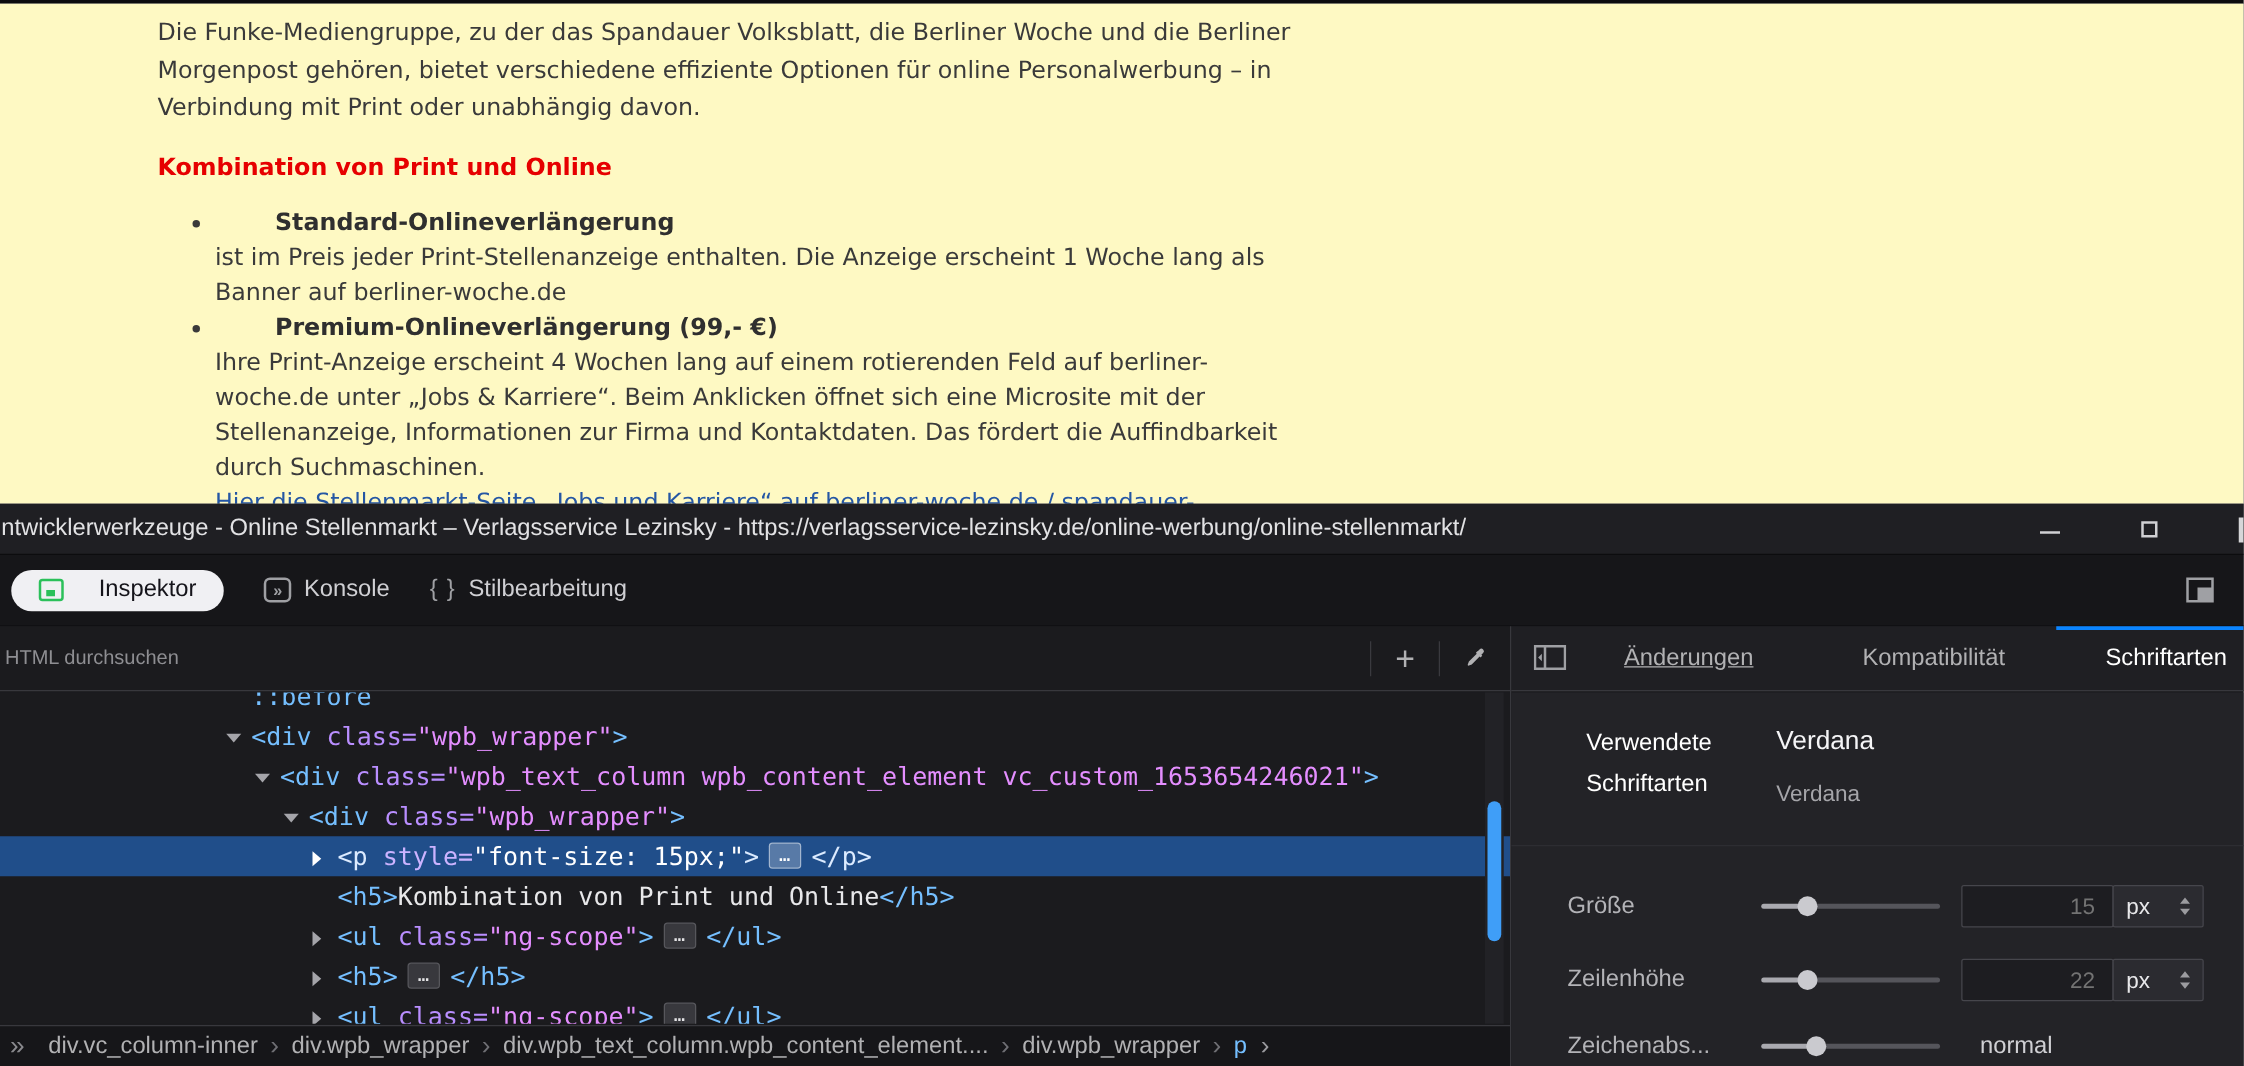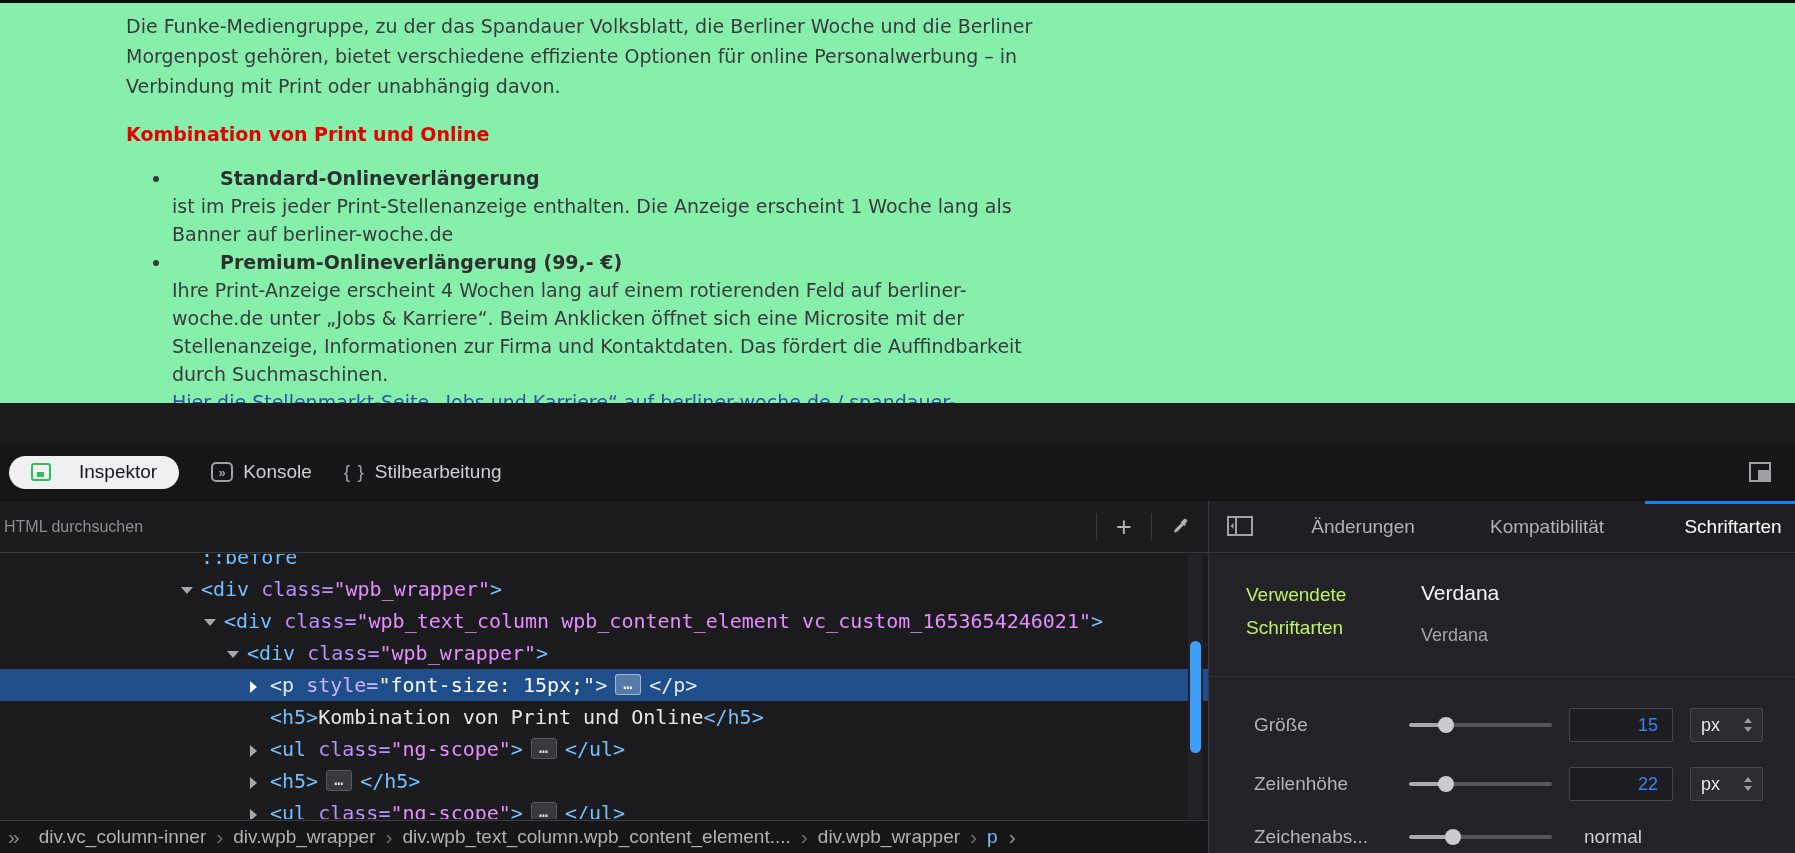--- a/index.html
+++ b/index.html
@@ -1,21 +1,21 @@
 <!DOCTYPE html>
 <html><head>
 <meta charset="utf-8">
 <style>
   html,body{margin:0;padding:0;background:#111;}
   .screen{position:relative;width:1795px;height:853px;background:#fff;overflow:hidden;
           font-family:"Liberation Sans", sans-serif;}
 
   
   .top-strip{position:absolute;left:0;top:0;width:100%;height:3px;background:#0c0c0e;}
-  .page{position:absolute;left:0;top:3px;width:100%;height:400px;background:#86efac;overflow:hidden;
+  .page{position:absolute;left:0;top:3px;width:100%;height:400px;background:#fef9c3;overflow:hidden;
         font-family:"DejaVu Sans", sans-serif;color:#3a3a3a;}
   .page-inner{padding:8px 0 0 126px;}
   .lede{margin:0;font-size:19px;line-height:30px;white-space:pre-line;}
   .red-heading{margin:21px 0 0 0;font-size:19px;line-height:24px;font-weight:bold;color:#e60000;}
   .bullets{margin:18px 0 0 0;padding:0 0 0 46px;font-size:19px;line-height:28px;}
   .bullets li{margin:0;}
   .b-title{display:block;font-weight:bold;color:#2f2f2f;margin-left:48px;}
   .b-body{display:block;white-space:pre-line;}
   .page-link{display:block;color:#2456a4;text-decoration:underline;cursor:pointer;}
 
@@ -93,32 +93,32 @@
   .bc-scroll{color:#8a8a8e;font-size:21px;margin-right:14px;cursor:pointer;}
   .bc-items{display:inline-flex;align-items:center;}
   .bc-item{color:#b1b1b3;font-size:19px;padding:0 5px;white-space:nowrap;cursor:pointer;}
   .bc-item.sel{color:#75bfff;}
   .bc-sep{color:#6f6f74;font-size:21px;margin:0 5px;}
   .bc-end{color:#9a9a9e;font-size:21px;margin-left:6px;cursor:pointer;}
 
   
   .vdivider{position:absolute;left:1208px;top:501px;bottom:0;width:1px;background:#38383d;cursor:col-resize;}
   .sidebar{position:absolute;left:1209px;top:554px;right:0;bottom:0;background:#232327;overflow:hidden;}
-  .fu-label{position:absolute;left:37px;top:24px;font-size:19px;line-height:33px;color:#bef264;white-space:pre-line;}
+  .fu-label{position:absolute;left:60px;top:24px;font-size:19px;line-height:33px;color:#ffffff;white-space:pre-line;}
   .fu-name{position:absolute;left:212px;top:27px;font-size:21px;color:#f5f5f7;cursor:pointer;}
   .fu-inst{position:absolute;left:212px;top:71px;font-size:18px;color:#a5a5a9;}
   .fdivider{position:absolute;left:0;right:0;top:122px;height:1px;background:#2d2d32;}
   .f-row{position:absolute;left:0;right:0;height:34px;}
   .f-row .f-label{position:absolute;left:45px;line-height:34px;font-size:19px;color:#b3b3b7;white-space:nowrap;}
   .slider{position:absolute;left:200px;top:15px;width:143px;height:4px;border-radius:2px;cursor:pointer;
           background:linear-gradient(to right,#a9a9af 0 26%,#55555b 26%);}
   .slider.p31{background:linear-gradient(to right,#a9a9af 0 31%,#55555b 31%);}
   .sl-thumb{position:absolute;top:-6px;width:16px;height:16px;border-radius:50%;background:#cacacf;}
-  .vbox{position:absolute;left:360px;top:0;width:104px;height:34px;background:#1d1d21;border:1px solid #46464c;
-        box-sizing:border-box;border-radius:2px;color:#3b82f6;font-size:18px;text-align:right;
+  .vbox{position:absolute;left:360px;top:0;width:122px;height:34px;background:#1d1d21;border:1px solid #46464c;
+        box-sizing:border-box;border-radius:2px;color:#737373;font-size:18px;text-align:right;
         padding-right:14px;line-height:32px;cursor:text;}
   .ubox{position:absolute;left:481px;top:0;width:73px;height:34px;background:#2b2b30;border:1px solid #46464c;
         box-sizing:border-box;border-radius:2px;display:flex;align-items:center;padding:0 10px;gap:10px;
         color:#e8e8ea;font-size:18px;cursor:pointer;}
   .stepper{display:inline-flex;flex-direction:column;gap:4px;margin-left:auto;}
   .stepper i{display:block;width:0;height:0;border-left:4px solid transparent;border-right:4px solid transparent;}
   .stepper .up{border-bottom:5px solid #9b9b9f;}
   .stepper .dn{border-top:5px solid #9b9b9f;}
   .plain-val{position:absolute;left:375px;line-height:34px;font-size:19px;color:#cfcfd3;}
 </style>
@@ -148,20 +148,26 @@
 Stellenanzeige, Informationen zur Firma und Kontaktdaten. Das fördert die Auffindbarkeit
 durch Suchmaschinen.</span>
           <a class="page-link">Hier die Stellenmarkt-Seite „Jobs und Karriere“ auf berliner-woche.de / spandauer-</a>
         </li>
       </ul>
     </div>
   </div>
 
   <div class="devtools-bg"></div>
 
+  <div class="titlebar">
+    <span class="tb-text">ntwicklerwerkzeuge - Online Stellenmarkt – Verlagsservice Lezinsky - https://verlagsservice-lezinsky.de/online-werbung/online-stellenmarkt/</span>
+    <span class="win-min"></span>
+    <span class="win-max"></span>
+    <span class="win-close"></span>
+  </div>
 
   <div class="toolbar">
     <div class="tool-pill">
       <span class="insp-icon"></span>
       <span>Inspektor</span>
     </div>
     <div class="tool-tab">
       <span class="console-icon">»</span>
       <span>Konsole</span>
     </div>
@@ -188,21 +194,21 @@
   </div>
 
   <div class="subbar-right">
     <span class="pane-toggle">
       <svg width="26" height="20" viewBox="0 0 26 20">
         <rect x="1" y="1" width="24" height="18" fill="none" stroke="#9fa0a4" stroke-width="2"></rect>
         <line x1="9" y1="1" x2="9" y2="19" stroke="#9fa0a4" stroke-width="2"></line>
         <path d="M6.5 7 L3.5 10 L6.5 13 Z" fill="#9fa0a4"></path>
       </svg>
     </span>
-    <span class="side-tab" style="left:154px;">Änderungen</span>
+    <span class="side-tab" style="left:142px;text-decoration:underline;">Änderungen</span>
     <span class="side-tab" style="left:338px;">Kompatibilität</span>
     <span class="side-tab active" style="left:524px;">Schriftarten</span>
     <div class="active-line" style="background:#0a84ff;"></div>
   </div>
 
   <div class="tree">
       <div class="tree-row" style="padding-left: 181px;"><span class="arrow none"></span><span class="tk-pseudo">::before</span></div>
       <div class="tree-row" style="padding-left: 181px;"><span class="arrow down"></span><span class="tk-tag">&lt;div</span><span class="tk-plain"> </span><span class="tk-attr">class</span><span class="tk-punct">=</span><span class="tk-val">"wpb_wrapper"</span><span class="tk-tag">&gt;</span></div>
       <div class="tree-row" style="padding-left: 204px;"><span class="arrow down"></span><span class="tk-tag">&lt;div</span><span class="tk-plain"> </span><span class="tk-attr">class</span><span class="tk-punct">=</span><span class="tk-val">"wpb_text_column wpb_content_element vc_custom_1653654246021"</span><span class="tk-tag">&gt;</span></div>
       <div class="tree-row" style="padding-left: 227px;"><span class="arrow down"></span><span class="tk-tag">&lt;div</span><span class="tk-plain"> </span><span class="tk-attr">class</span><span class="tk-punct">=</span><span class="tk-val">"wpb_wrapper"</span><span class="tk-tag">&gt;</span></div>

